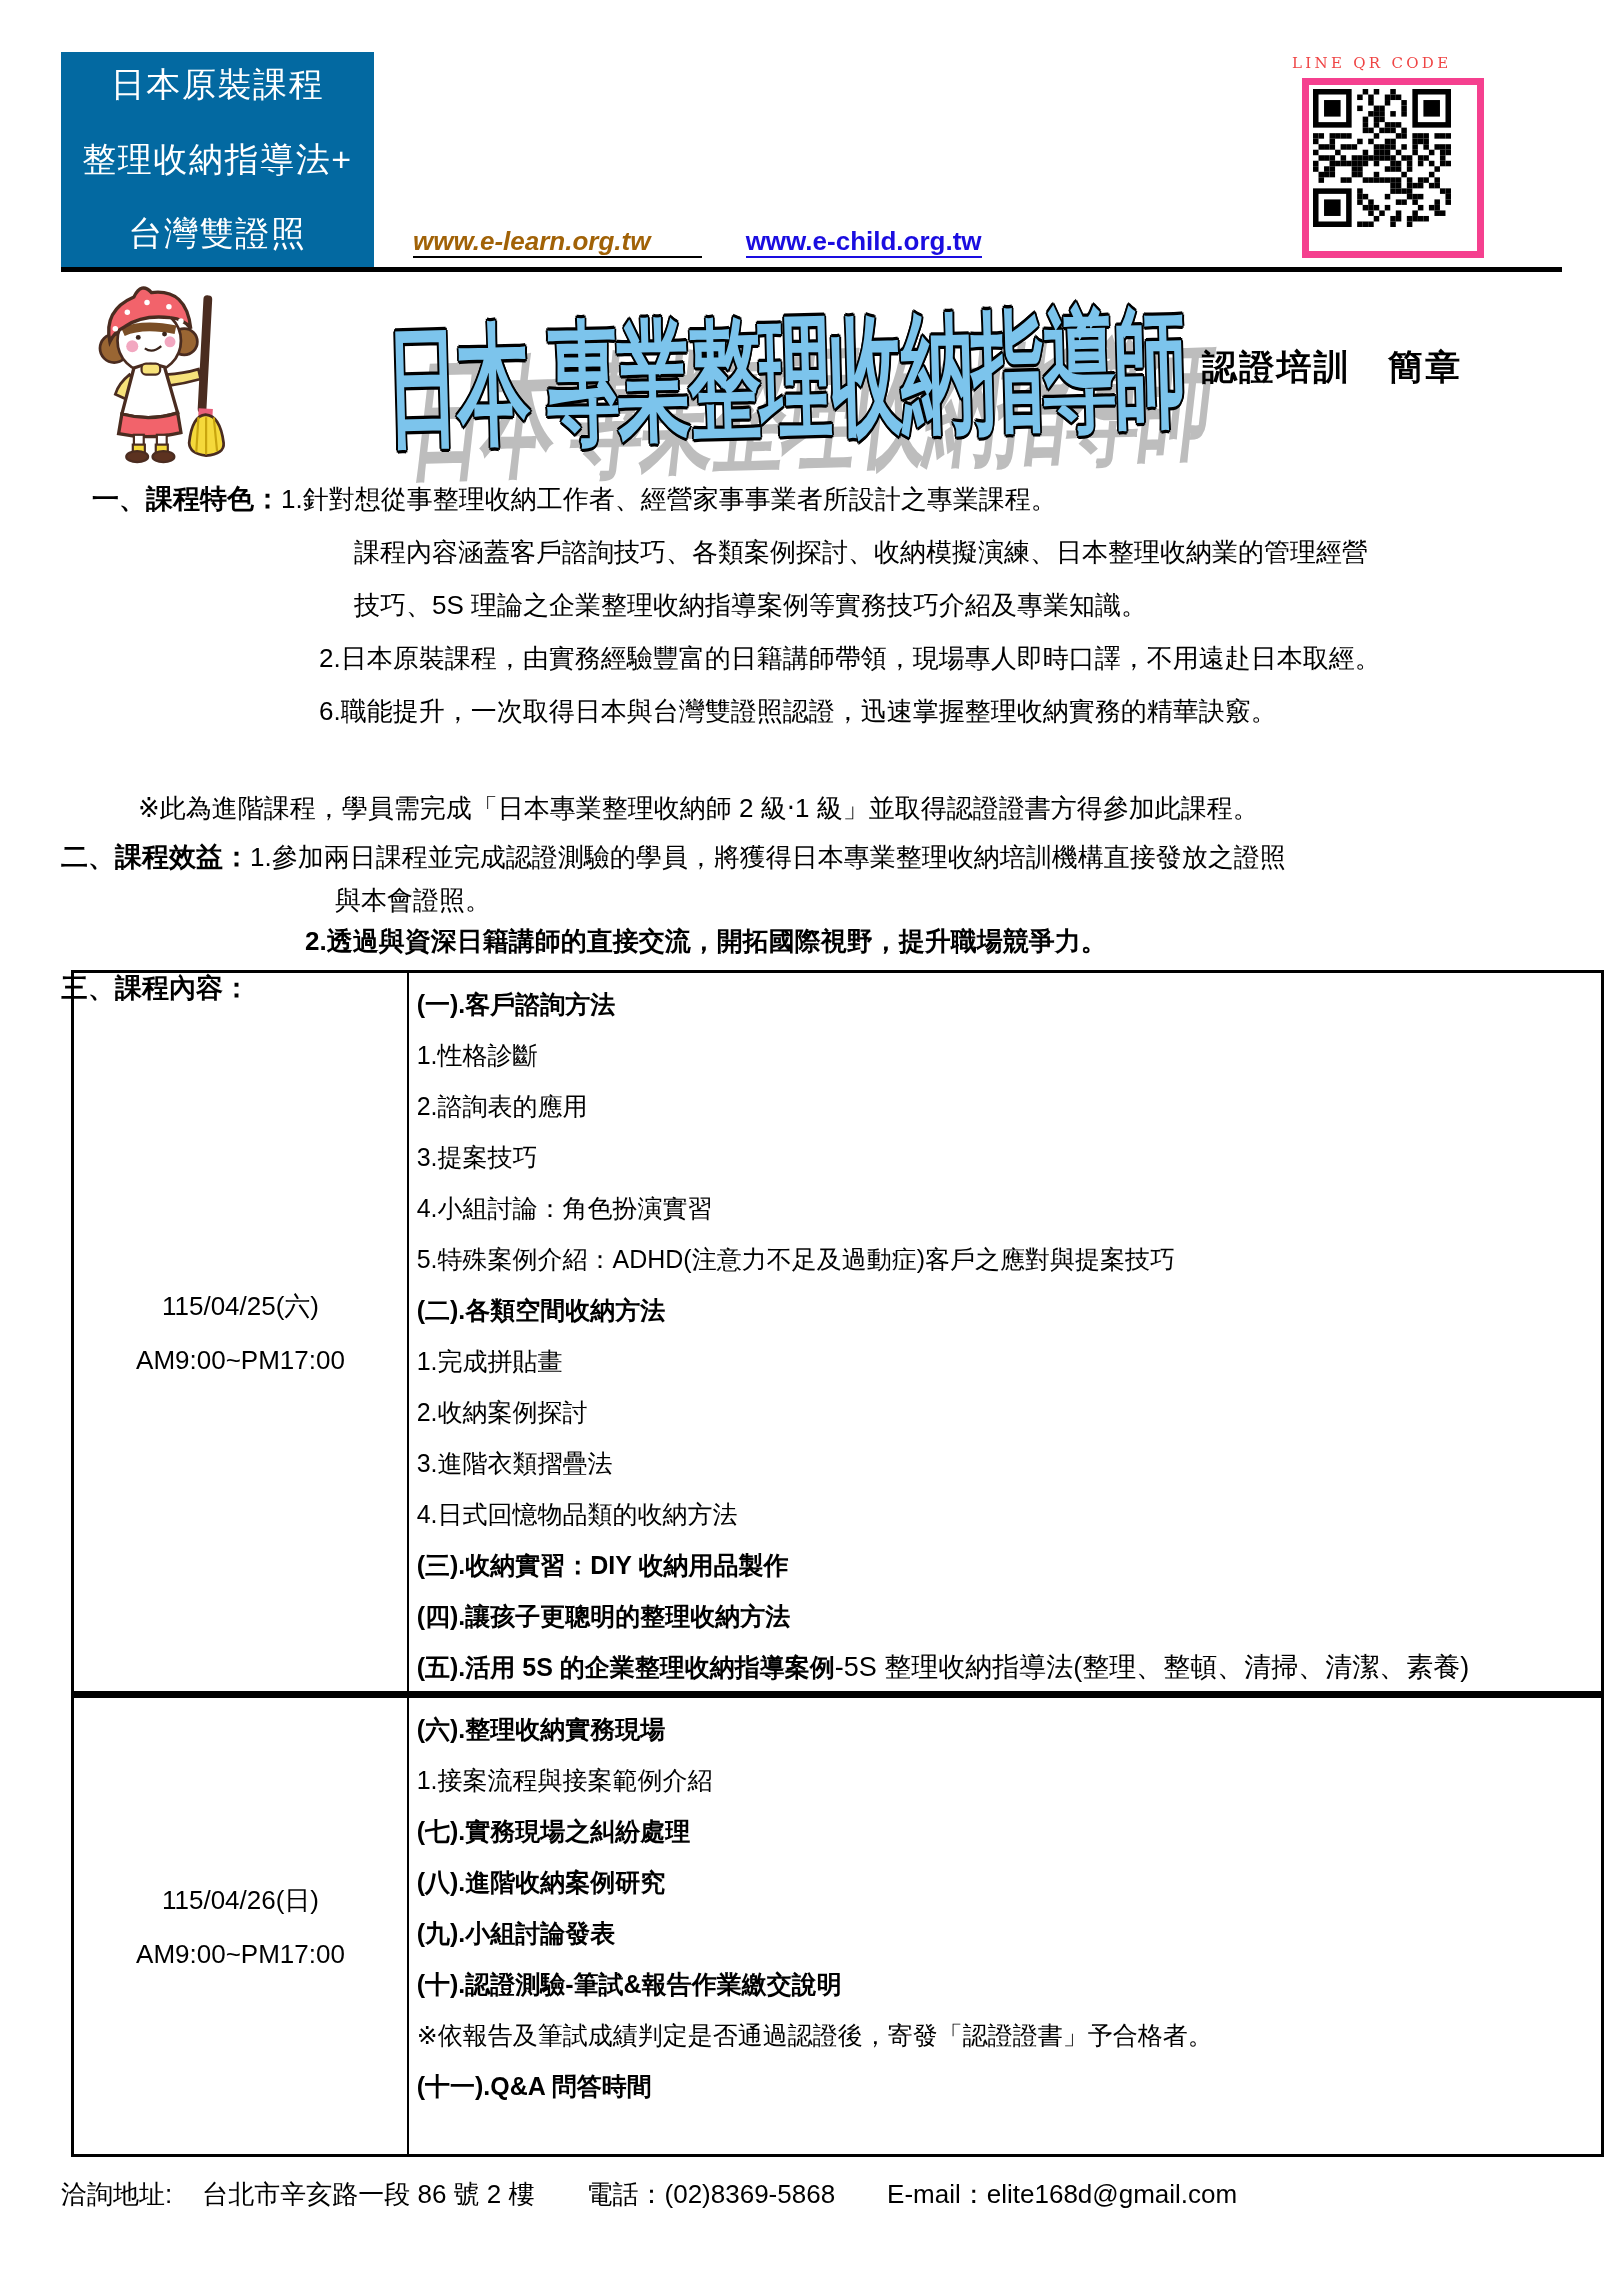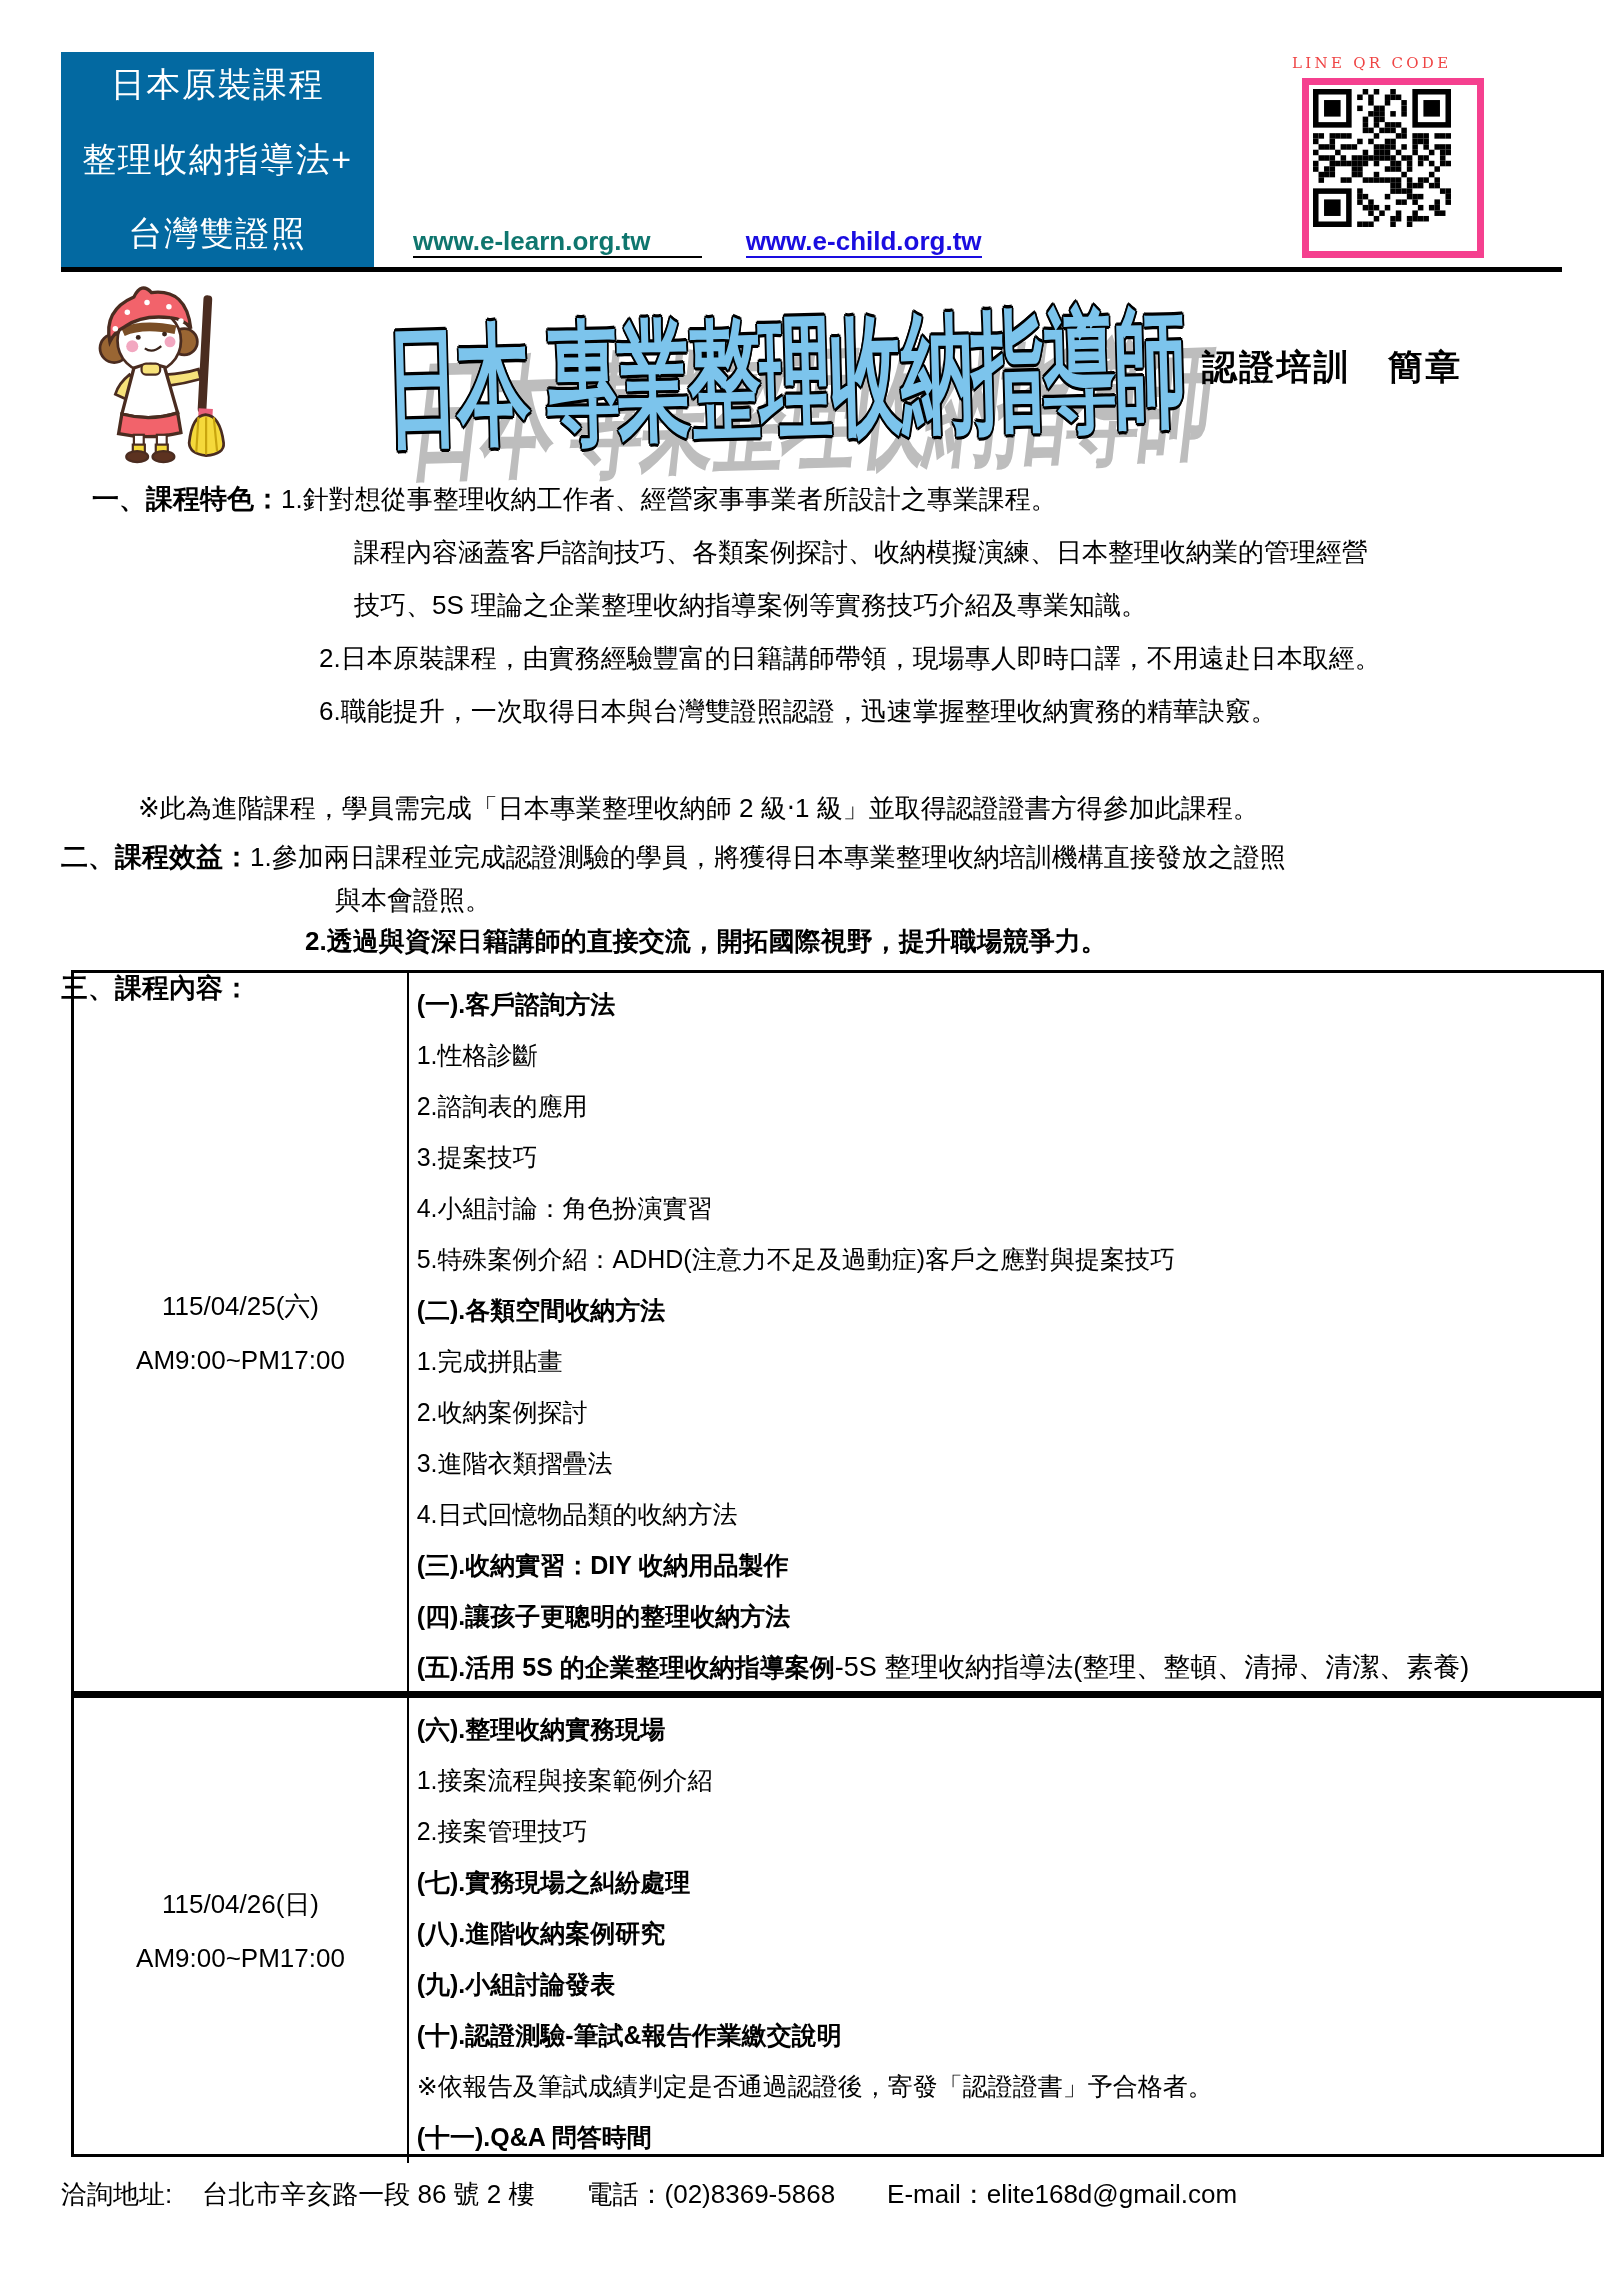--- a/index.html
+++ b/index.html
@@ -11,21 +11,21 @@
   .abs{position:absolute;}
   
   .badge{
     left:61px;top:52px;width:313px;height:215px;background:#0369a1;
     display:flex;flex-direction:column;justify-content:center;align-items:center;
     gap:28.5px;
   }
   .badge .bline{color:#fff;font-size:34px;letter-spacing:1.6px;font-weight:500;white-space:nowrap;}
   
   .links{left:413px;top:226px;font-size:26px;font-weight:700;white-space:nowrap;}
-  .link1{color:#0f766e;text-decoration:none;border-bottom:2.7px solid #000;padding-right:52px;margin-right:36px;}
+  .link1{color:#a16207;text-decoration:none;border-bottom:2.7px solid #000;padding-right:52px;margin-right:36px;font-style:italic;}
   .link2{color:#1A0DE0;text-decoration:none;border-bottom:2.7px solid #1A0DE0;}
   
   .rule{left:61px;top:267px;width:1501px;height:5px;background:#000;}
   
   .qr-label{left:1292px;top:54px;width:203px;text-align:left;color:#ef4444;
     font-family:"DejaVu Serif","Liberation Serif",serif;font-size:15px;letter-spacing:3.3px;white-space:nowrap;}
   .qr-frame{left:1302px;top:78px;width:160px;height:158px;border:7.1px solid #F5408F;background:#fff;padding:3.8px;}
   
   .girl{left:77px;top:276px;width:186px;height:189px;}
   
@@ -380,21 +380,20 @@
       </div>
   </div>
   <div class="crow r2">
     <div class="cell-date">
       <div class="d1">115/04/26(日)</div>
       <div class="d2">AM9:00~PM17:00</div>
     </div>
     <div class="cell-items">
         <div class="cline"><span class="b">(六).整理收納實務現場</span></div>
         <div class="cline"><span>1.接案流程與接案範例介紹</span></div>
-        <div class="cline"><span>2.接案管理技巧</span></div>
         <div class="cline"><span class="b">(七).實務現場之糾紛處理</span></div>
         <div class="cline"><span class="b">(八).進階收納案例研究</span></div>
         <div class="cline"><span class="b">(九).小組討論發表</span></div>
         <div class="cline"><span class="b">(十).認證測驗-筆試&amp;報告作業繳交說明</span></div>
         <div class="cline"><span>※依報告及筆試成績判定是否通過認證後，寄發「認證證書」予合格者。</span></div>
         <div class="cline"><span class="b">(十一).Q&amp;A 問答時間</span></div>
       </div>
   </div>
 </div>
 

